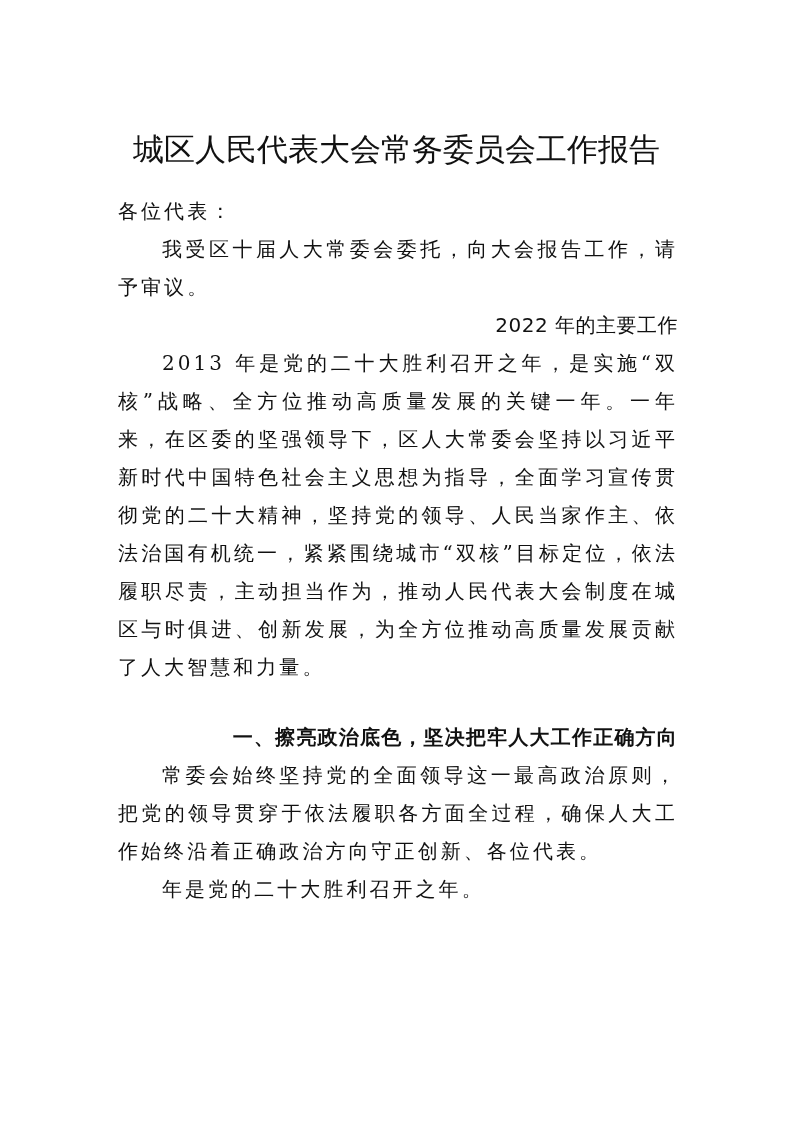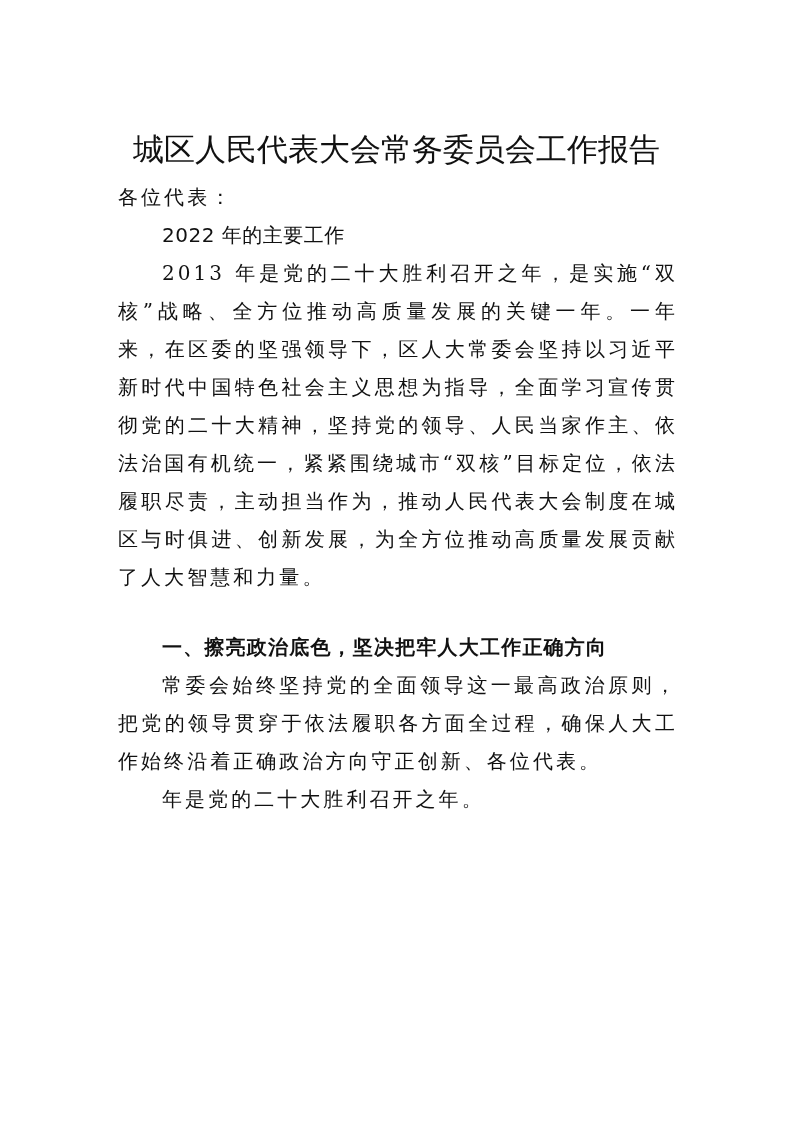--- a/index.html
+++ b/index.html
@@ -31,21 +31,21 @@
       font-family: "DejaVu Serif", "Liberation Serif", serif;
       font-size: 31px;
       line-height: 44px;
       letter-spacing: 0px;
       color: #111111;
       font-weight: normal;
     }
     .body {
       position: absolute;
       left: 118px;
-      top: 178px;
+      top: 192px;
       width: 560px;
     }
     .p {
       margin: 0;
       font-size: 20px;
       line-height: 38px;
       letter-spacing: 3.05px;
       text-align: justify;
       text-justify: inter-character;
       word-break: break-all;
@@ -57,40 +57,42 @@
     }
     .heading {
       margin: 0;
       font-size: 20px;
       line-height: 38px;
       font-weight: bold;
       text-indent: 44px;
       letter-spacing: 1px;
       font-family: "DejaVu Sans", "Liberation Sans", sans-serif;
       color: #111111;
+      text-align: right;
     }
     .heading-2022 {
       font-weight: normal;
       letter-spacing: 0.5px;
     }
     .heading-1 {
       font-weight: bold;
       letter-spacing: 1.2px;
       margin-top: 32px;
     }
   </style>
 </head>
 <body>
 
 <div class="page">
   <h1 class="title">城区人民代表大会常务委员会工作报告</h1>
 
   <div class="body">
     <p class="p">各位代表：</p>
 
+    <p class="p indent">我受区十届人大常委会委托，向大会报告工作，请予审议。</p>
 
     <p class="heading heading-2022">2022 年的主要工作</p>
 
     <p class="p indent">2013 年是党的二十大胜利召开之年，是实施“双核”战略、全方位推动高质量发展的关键一年。一年来，在区委的坚强领导下，区人大常委会坚持以习近平新时代中国特色社会主义思想为指导，全面学习宣传贯彻党的二十大精神，坚持党的领导、人民当家作主、依法治国有机统一，紧紧围绕城市“双核”目标定位，依法履职尽责，主动担当作为，推动人民代表大会制度在城区与时俱进、创新发展，为全方位推动高质量发展贡献了人大智慧和力量。</p>
 
     <p class="heading heading-1">一、擦亮政治底色，坚决把牢人大工作正确方向</p>
 
     <p class="p indent">常委会始终坚持党的全面领导这一最高政治原则，把党的领导贯穿于依法履职各方面全过程，确保人大工作始终沿着正确政治方向守正创新、各位代表。</p>
 
     <p class="p indent">年是党的二十大胜利召开之年。</p>

